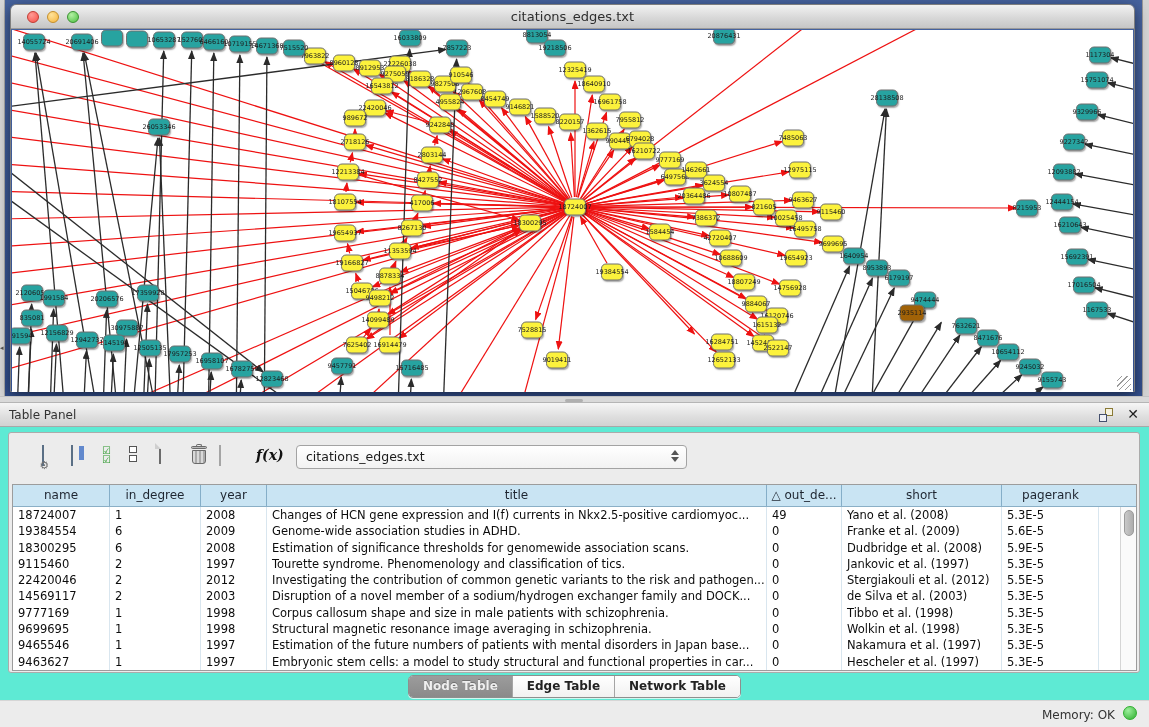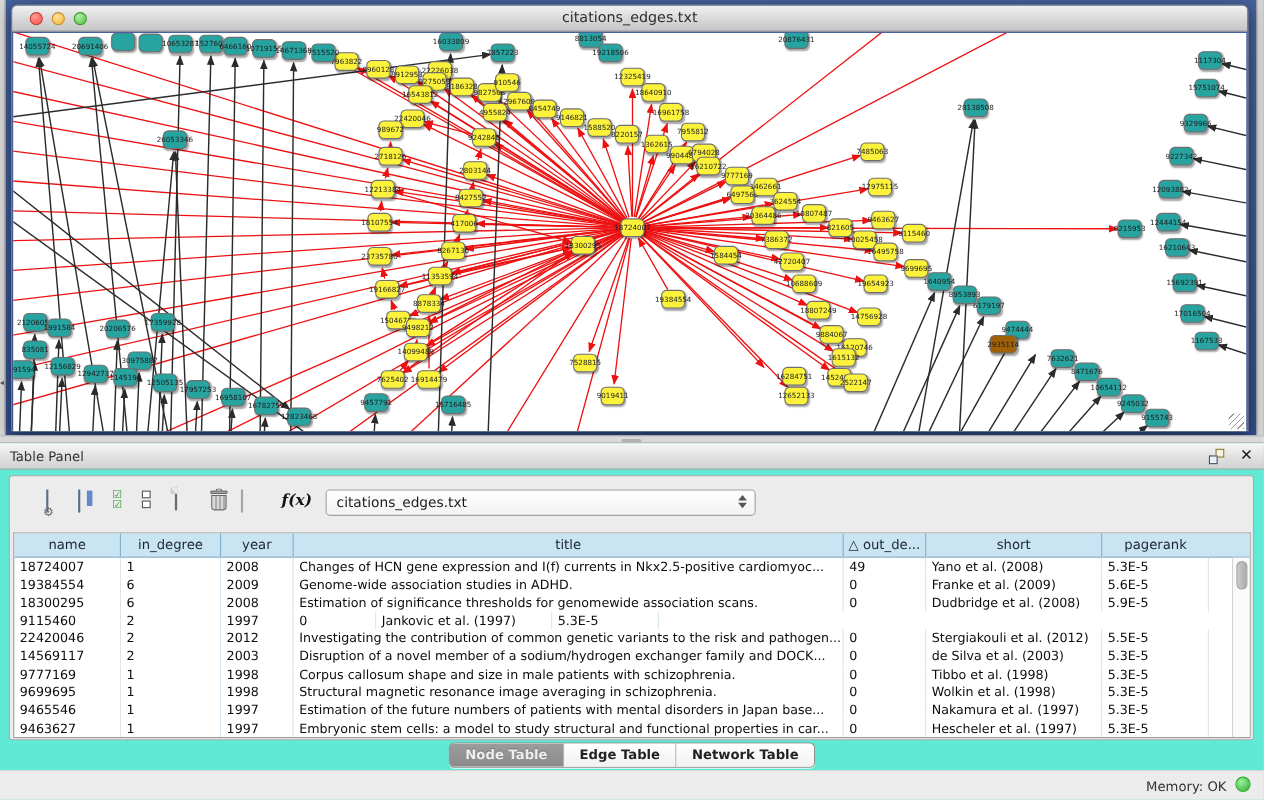--- a/index.html
+++ b/index.html
@@ -426,21 +426,21 @@
             <div class="gnode" style="left: 416px; top: 150px; background: rgb(252, 242, 60);">
               <span class="nlabel">8427552</span>
             </div>
             <div class="gnode" style="left: 333px; top: 172px; background: rgb(252, 242, 60);">
               <span class="nlabel">18107554</span>
             </div>
             <div class="gnode" style="left: 410px; top: 173px; background: rgb(252, 242, 60);">
               <span class="nlabel">417006</span>
             </div>
             <div class="gnode" style="left: 333px; top: 203px; background: rgb(252, 242, 60);">
-              <span class="nlabel">23735780</span>
+              <span class="nlabel">19654937</span>
             </div>
             <div class="gnode" style="left: 400px; top: 198px; background: rgb(252, 242, 60);">
               <span class="nlabel">8267130</span>
             </div>
             <div class="gnode" style="left: 388px; top: 221px; background: rgb(252, 242, 60);">
               <span class="nlabel">11353594</span>
             </div>
             <div class="gnode" style="left: 340px; top: 233px; background: rgb(252, 242, 60);">
               <span class="nlabel">19166827</span>
             </div>
@@ -789,20 +789,21 @@
               <div class="td" style="width: 66px;">2008</div>
               <div class="td" style="width: 500px;">Estimation of significance thresholds for genomewide association scans.</div>
               <div class="td" style="width: 75px;">0</div>
               <div class="td" style="width: 160px;">Dudbridge et al. (2008)</div>
               <div class="td" style="width: 97px;">5.9E-5</div>
             </div>
             <div class="trow">
               <div class="td" style="width: 97px;">9115460</div>
               <div class="td" style="width: 91px;">2</div>
               <div class="td" style="width: 66px;">1997</div>
+              <div class="td" style="width: 500px;">Tourette syndrome. Phenomenology and classification of tics.</div>
               <div class="td" style="width: 75px;">0</div>
               <div class="td" style="width: 160px;">Jankovic et al. (1997)</div>
               <div class="td" style="width: 97px;">5.3E-5</div>
             </div>
             <div class="trow">
               <div class="td" style="width: 97px;">22420046</div>
               <div class="td" style="width: 91px;">2</div>
               <div class="td" style="width: 66px;">2012</div>
               <div class="td" style="width: 500px;">Investigating the contribution of common genetic variants to the risk and pathogen...</div>
               <div class="td" style="width: 75px;">0</div>

